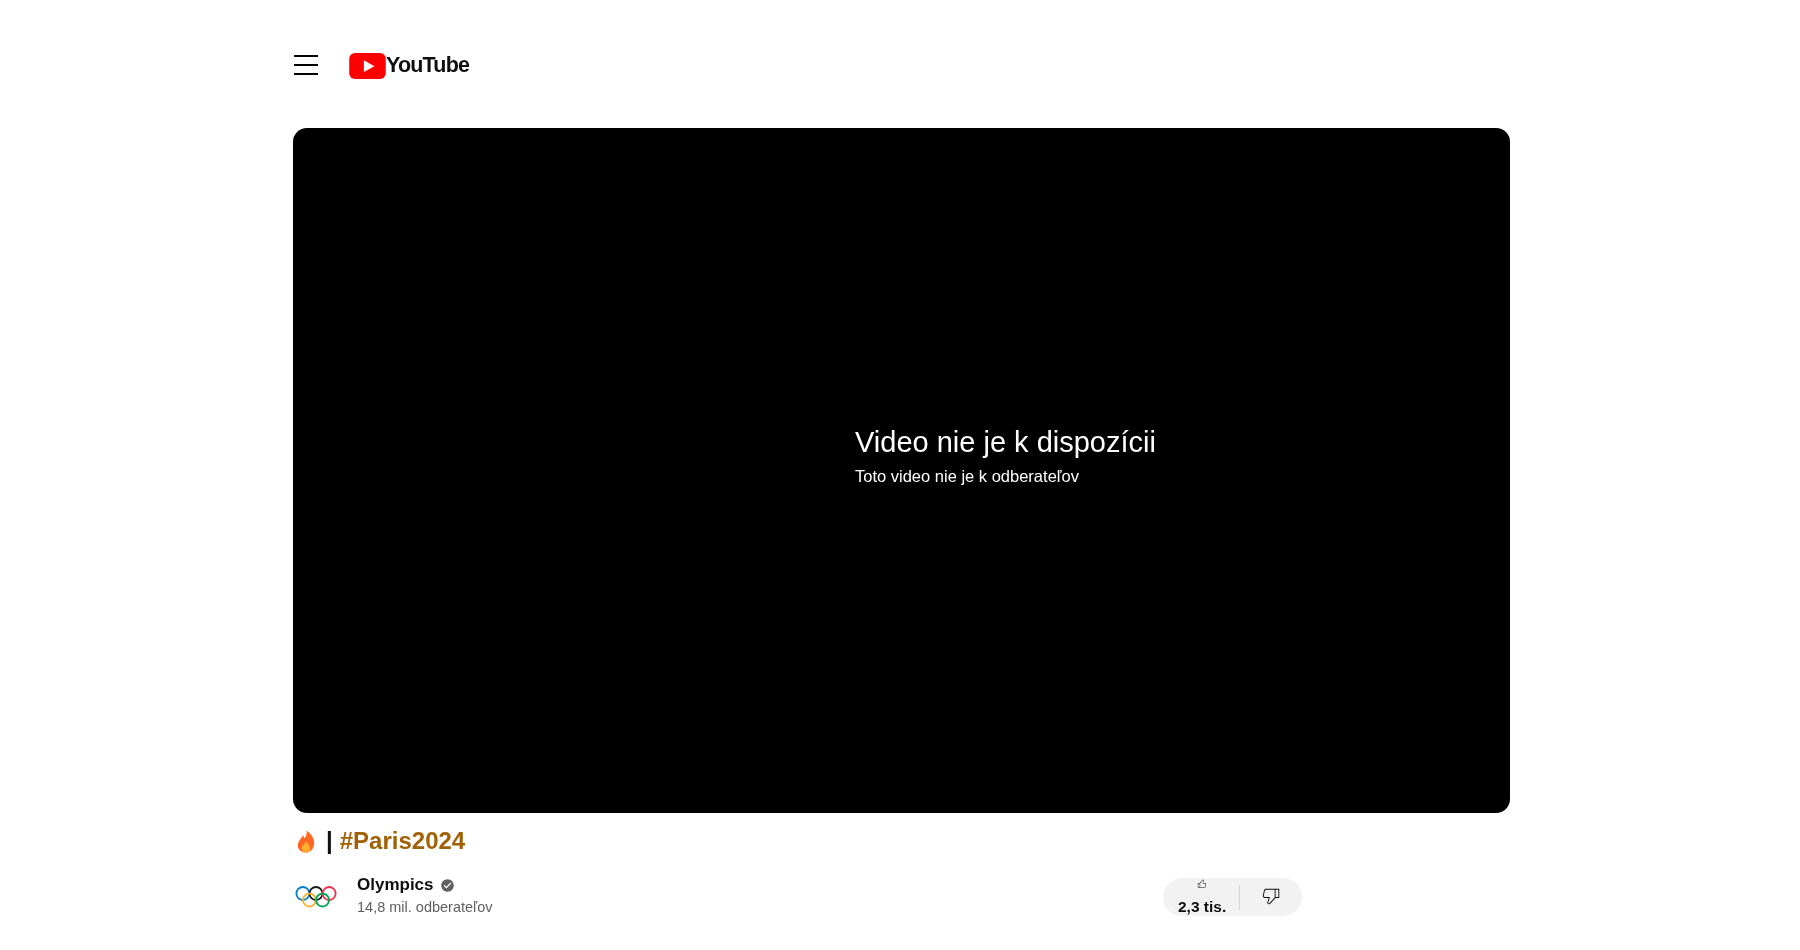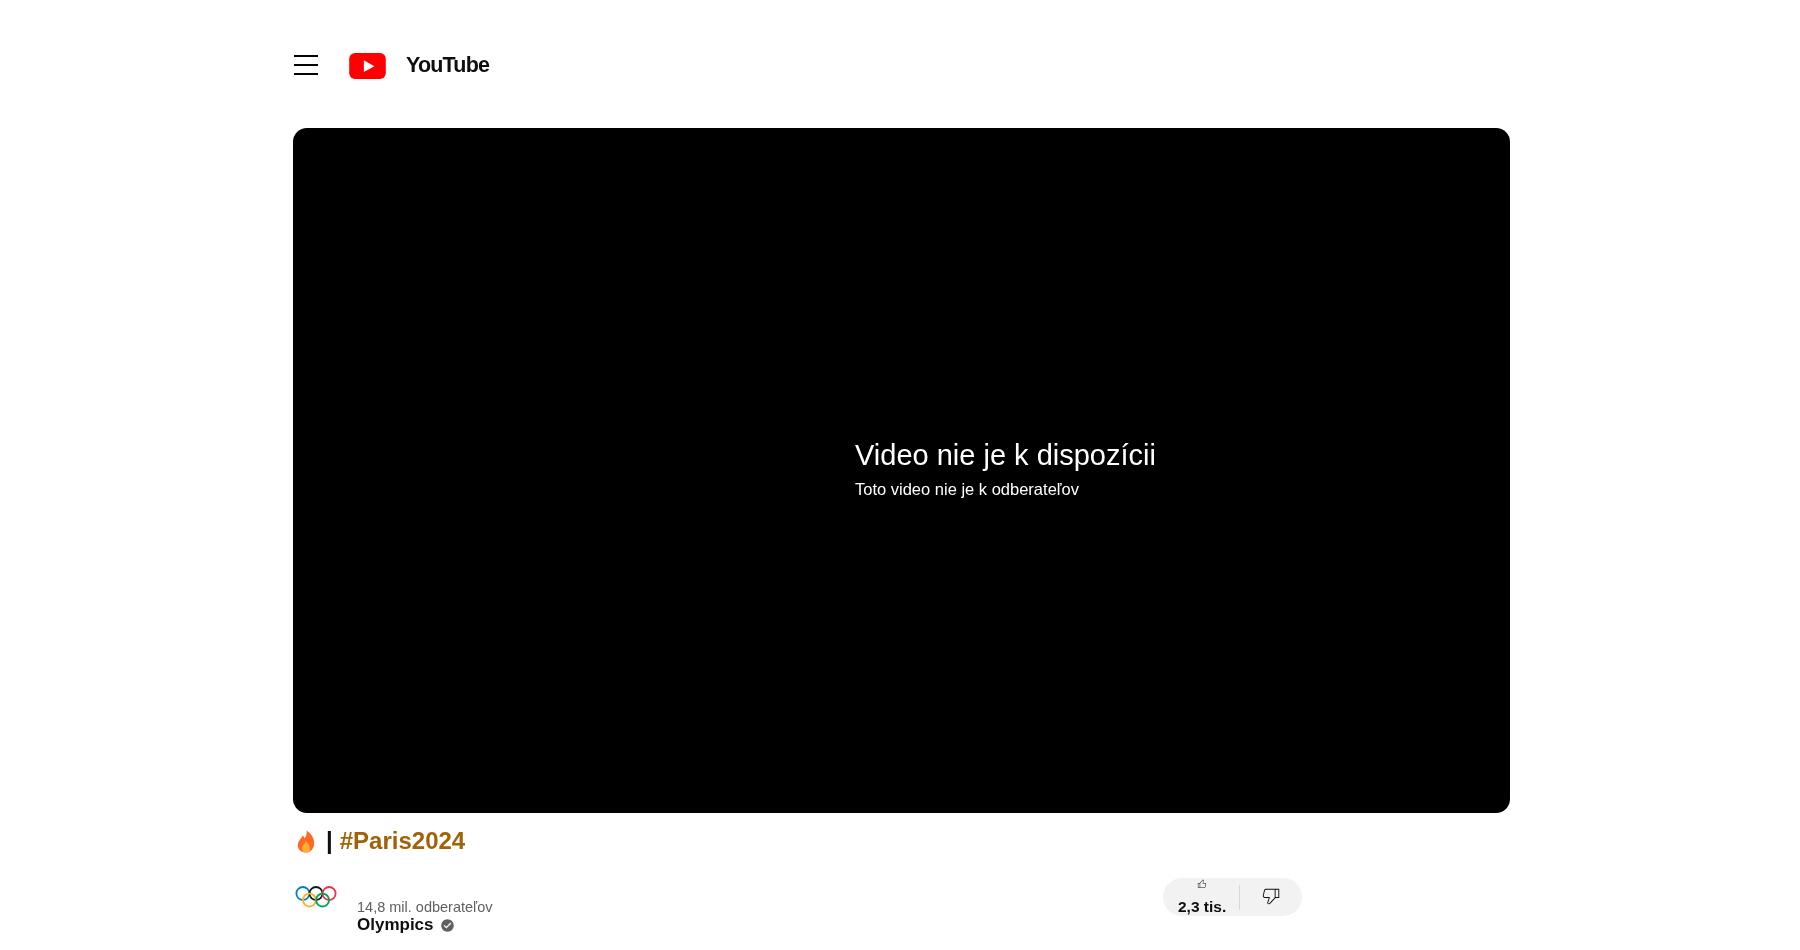--- a/index.html
+++ b/index.html
@@ -24,21 +24,21 @@
     width: 24px; height: 20px;
   }
   .hamburger {
     width: 100%; height: 100%;
     display: flex; flex-direction: column; justify-content: space-between;
   }
   .hamburger span { display: block; width: 24px; height: 2px; background: #030303; }
 
   .logo {
     position: absolute; left: 349px; top: 52px; height: 27px;
-    display: flex; align-items: center; gap: 20px;
+    display: flex; align-items: center; gap: 0;
   }
   .logo-wordmark {
     font-size: 21.5px; font-weight: 700; letter-spacing: -0.8px;
     color: #0f0f0f; line-height: 1;
   }
 
   .search-area {
     position: absolute; left: 784px; top: 41px;
     width: 769px; height: 47px;
     display: flex;
@@ -64,21 +64,21 @@
   }
 
   
   .player {
     position: absolute; left: 293px; top: 128px;
     width: 1217px; height: 685px;
     background: #000000;
     border-radius: 14px;
     cursor: default;
   }
-  .player-error { position: absolute; left: 562px; top: 310px; text-align: left; }
+  .player-error { position: absolute; left: 562px; top: 297px; text-align: left; }
   .player-error-title {
     color: #ffffff; font-size: 29px; font-weight: 400; line-height: 34px;
   }
   .player-error-subtitle {
     color: #ffffff; font-size: 16.5px; font-weight: 400; margin-top: 8px;
   }
 
   
   .video-title {
     position: absolute; left: 293px; top: 827px;
@@ -91,21 +91,21 @@
 
   
   .channel-avatar {
     position: absolute; left: 294px; top: 875px;
     width: 44px; height: 44px; border-radius: 50%;
     background: #ffffff;
     display: flex; align-items: center; justify-content: center;
   }
   .channel-name-row {
     position: absolute; left: 357px; top: 875px;
-    display: flex; align-items: center; gap: 6px; margin-top: 40px;
+    display: flex; align-items: center; gap: 6px;
   }
   .channel-name { font-size: 17px; font-weight: 700; color: #0f0f0f; }
   .subscriber-count {
     position: absolute; left: 357px; top: 899px;
     font-size: 14.5px; color: #606060;
   }
 
   .actions-pill {
     position: absolute; left: 1163px; top: 878px;
     height: 38px; border-radius: 19px;

